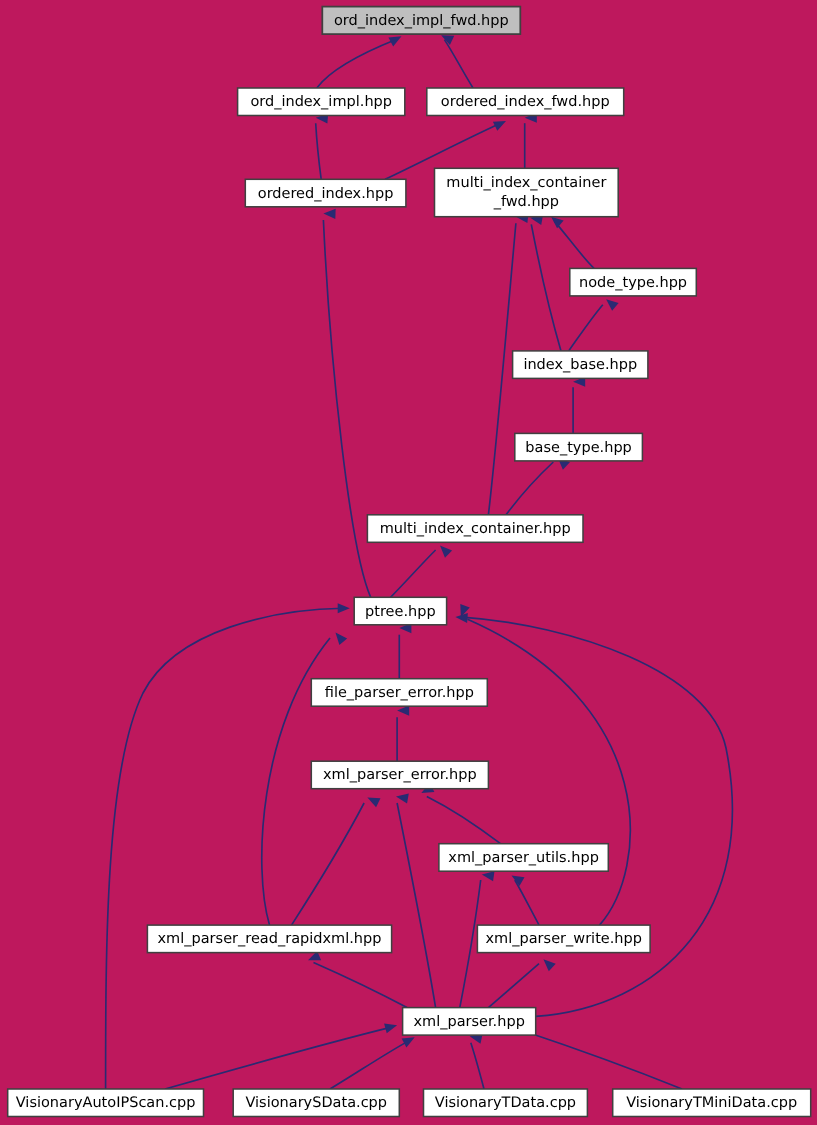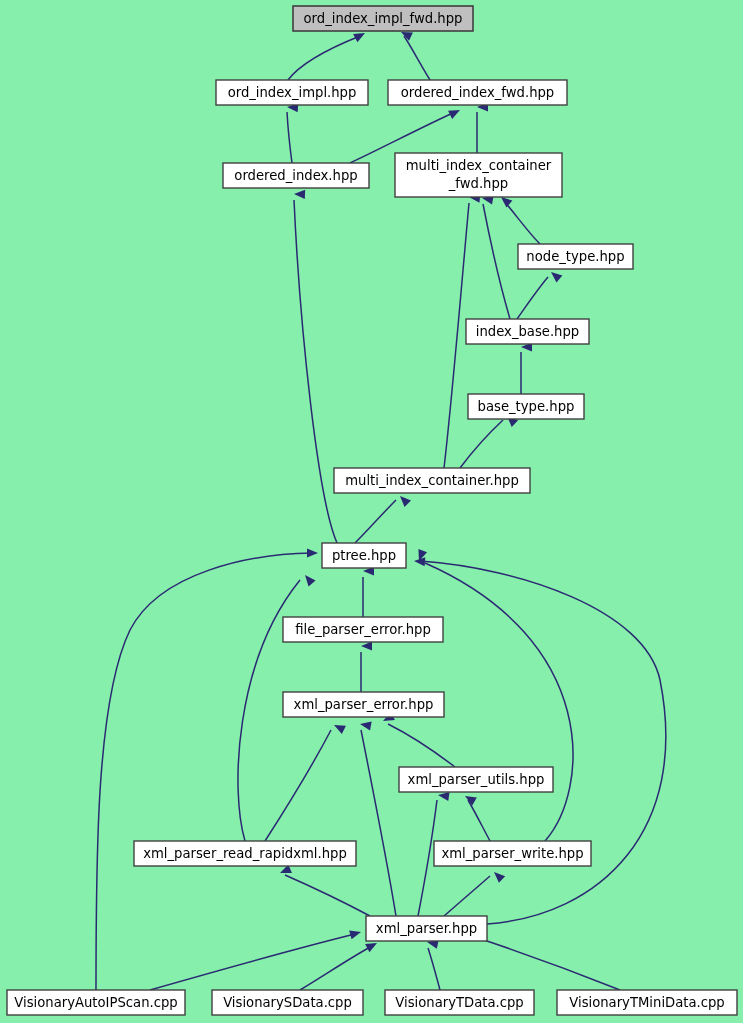--- a/index.html
+++ b/index.html
@@ -4,21 +4,21 @@
 <style>
   html, body {
     margin: 0;
     padding: 0;
     background: #ffffff;
   }
   #graph-root {
     position: relative;
     width: 743px;
     height: 1023px;
-    background: #86efac;
+    background: #be185d;
     font-family: "DejaVu Sans", "Liberation Sans", sans-serif;
     overflow: hidden;
   }
   svg#dep-graph {
     display: block;
     width: 743px;
     height: 1023px;
   }
   .node-box {
     fill: #ffffff;

